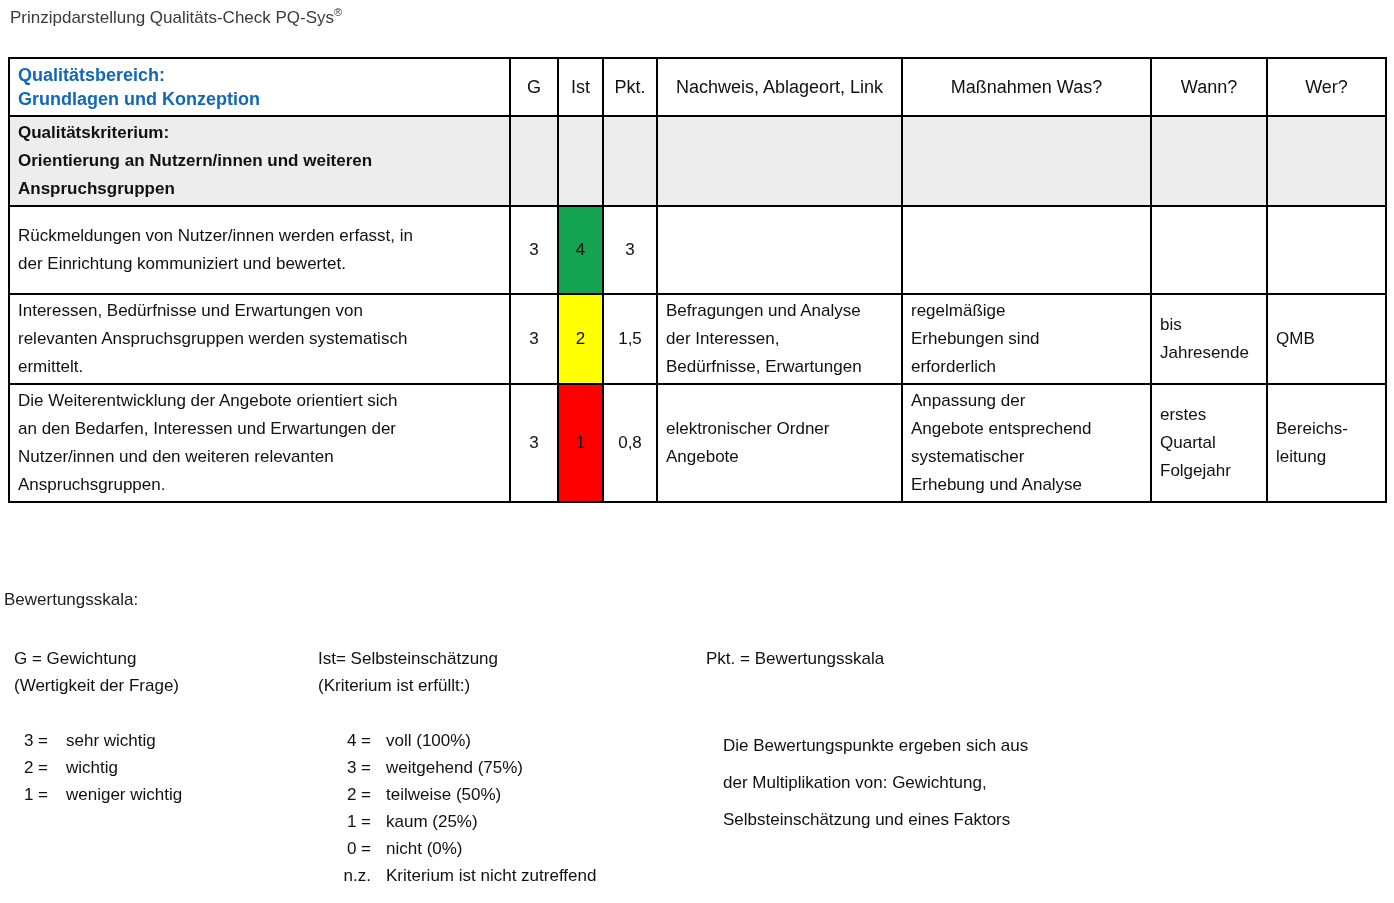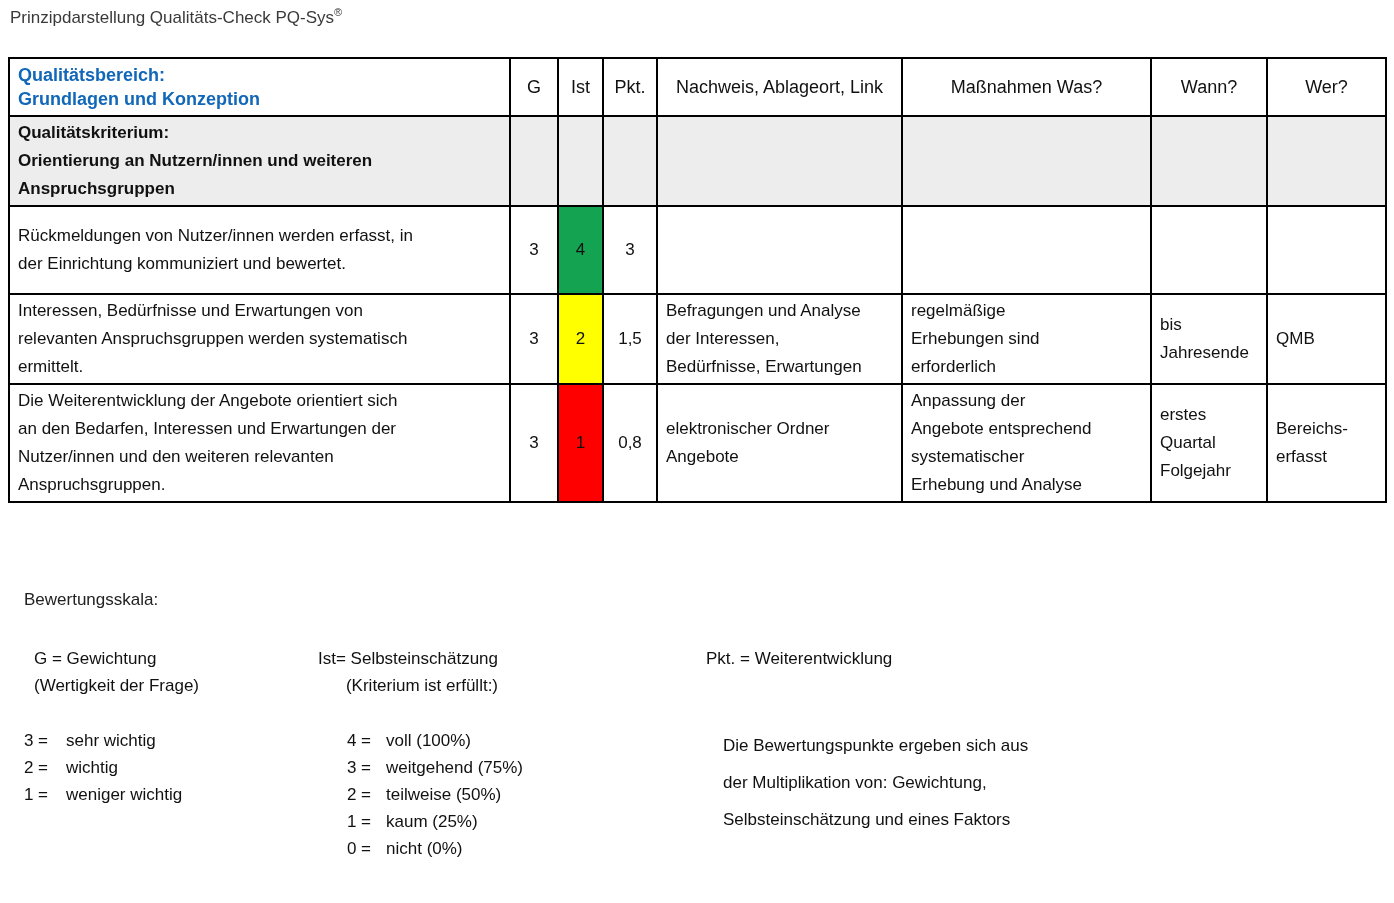--- a/index.html
+++ b/index.html
@@ -14,21 +14,21 @@
   table.qtable{position:absolute;left:8px;top:57px;width:1377px;border-collapse:collapse;table-layout:fixed;}
   table.qtable td{border:2px solid #000;font-size:17px;line-height:28px;padding:2px 8px;
                   vertical-align:middle;white-space:pre-line;overflow:hidden;}
   td.center{text-align:center;padding:2px 2px;}
   tr.hdr td{font-size:18px;line-height:24px;}
   td.area-title{font-size:20px;font-weight:bold;color:#1167b8;line-height:29px;border-radius:18px;}
   tr.crit-row td{background:#ededed;font-weight:bold;}
   td.hdr-c{text-align:center;}
 
   
-  .legend-heading{position:absolute;left:24px;top:590px;font-size:17px;color:#222;}
+  .legend-heading{position:absolute;left:4px;top:590px;font-size:17px;color:#222;}
   .lg-block{position:absolute;font-size:17px;line-height:27px;color:#111;}
   .lg-title{white-space:pre-line;}
   .lg-list{position:absolute;font-size:17px;line-height:27px;}
   .lg-item{display:flex;}
   .lg-key{display:inline-block;text-align:right;}
   .g-key{width:30px;margin-right:18px;}
   .ist-key{width:38px;margin-right:15px;}
   .lg-note{position:absolute;font-size:17px;line-height:37px;white-space:pre-line;}
 </style>
 </head>
@@ -112,39 +112,39 @@
       <td>elektronischer Ordner
 Angebote</td>
       <td>Anpassung der
 Angebote entsprechend
 systematischer
 Erhebung und Analyse</td>
       <td>erstes
 Quartal
 Folgejahr</td>
       <td>Bereichs-
-erfasst</td>
+leitung</td>
     </tr>
   </tbody>
     </table>
 
   <div class="legend-heading">Bewertungsskala:</div>
 
-  <div class="lg-block" style="left:14px;top:645px;margin-left:20px;">
+  <div class="lg-block" style="left:14px;top:645px;">
     <div class="lg-title">G = Gewichtung</div>
     <div class="lg-title">(Wertigkeit der Frage)</div>
   </div>
 
-  <div class="lg-block" style="left:318px;top:645px;text-align:right;">
+  <div class="lg-block" style="left:318px;top:645px;">
     <div class="lg-title">Ist= Selbsteinschätzung</div>
     <div class="lg-title">(Kriterium ist erfüllt:)</div>
   </div>
 
   <div class="lg-block" style="left:706px;top:645px;">
-    <div class="lg-title">Pkt. = Weiterentwicklung</div>
+    <div class="lg-title">Pkt. = Bewertungsskala</div>
   </div>
 
   <div class="lg-list" style="left:18px;top:727px;">
     <div class="lg-item">
       <span class="lg-key g-key">3 =</span>
       <span>sehr wichtig</span>
     </div>
     <div class="lg-item">
       <span class="lg-key g-key">2 =</span>
       <span>wichtig</span>
@@ -169,19 +169,23 @@
       <span>teilweise (50%)</span>
     </div>
     <div class="lg-item">
       <span class="lg-key ist-key">1 =</span>
       <span>kaum (25%)</span>
     </div>
     <div class="lg-item">
       <span class="lg-key ist-key">0 =</span>
       <span>nicht (0%)</span>
     </div>
+    <div class="lg-item">
+      <span class="lg-key ist-key">n.z.</span>
+      <span>Kriterium ist nicht zutreffend</span>
+    </div>
   </div>
 
   <div class="lg-note" style="left:723px;top:727px;">Die Bewertungspunkte ergeben sich aus
 der Multiplikation von: Gewichtung,
 Selbsteinschätzung und eines Faktors</div>
 
 </div>
 
 </body></html>

